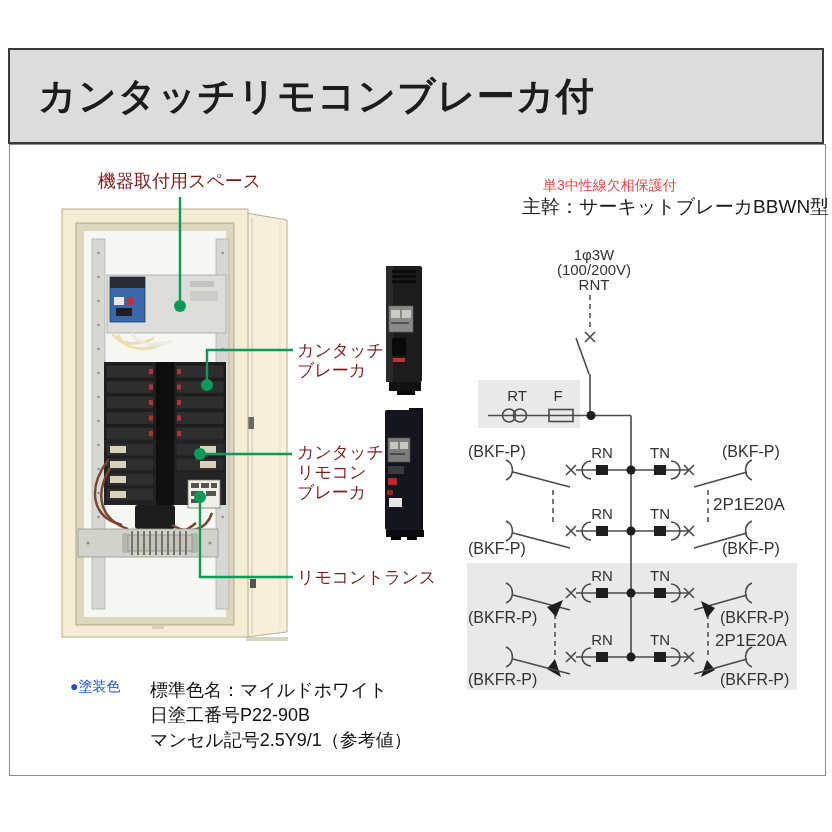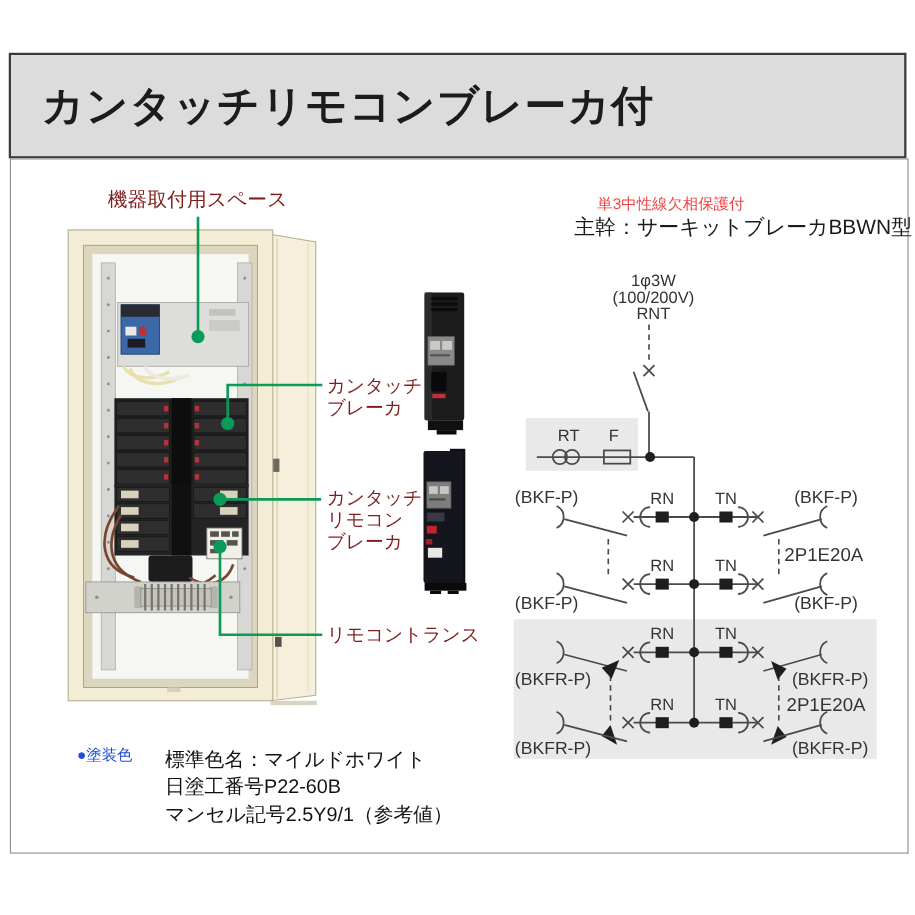--- a/index.html
+++ b/index.html
@@ -402,14 +402,14 @@
   <g fill="#0a9b58">
     <circle cx="180" cy="306" r="6"></circle>
     <circle cx="207" cy="385" r="6"></circle>
     <circle cx="200" cy="454" r="6"></circle>
     <circle cx="200" cy="497" r="6"></circle>
   </g>
 </svg>
 
 <div class="abs paint-head">●塗装色</div>
 <div class="abs paint-line" style="top:678px;">標準色名：マイルドホワイト</div>
-<div class="abs paint-line" style="top:703px;">日塗工番号P22-60B</div>
+<div class="abs paint-line" style="top:703px;">日塗工番号P22-90B</div>
 <div class="abs paint-line" style="top:728px;">マンセル記号2.5Y9/1（参考値）</div>
 
 </body></html>

